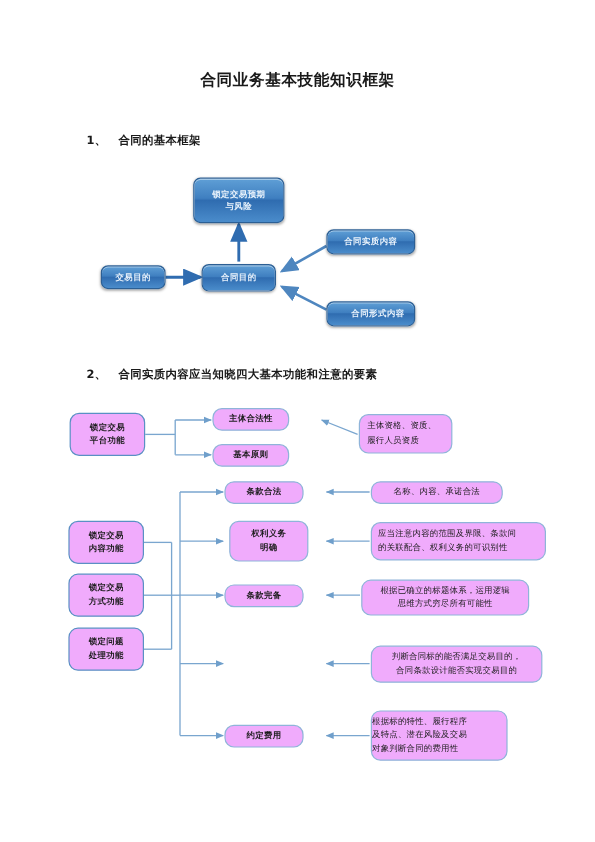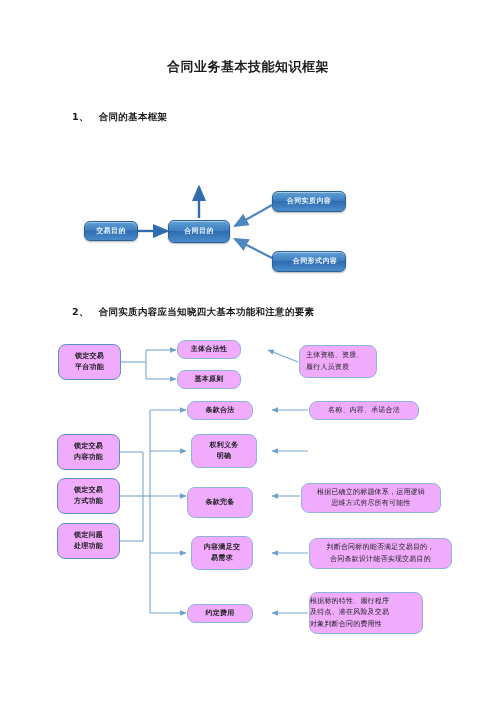--- a/index.html
+++ b/index.html
@@ -99,20 +99,24 @@
   </svg>
 
   <div class="gbox" style="left:84px;top:221px;width:54px;height:20px;">
     <span>交易目的</span>
   </div>
 
   <div class="gbox" style="left:168px;top:220px;width:62px;height:23px;">
     <span>合同目的</span>
   </div>
 
+  <div class="gbox" style="left:161px;top:148px;width:76px;height:38px;flex-direction:column;">
+    <span>锁定交易预期</span>
+    <span>与风险</span>
+  </div>
 
   <div class="gbox" style="left:272px;top:191px;width:74px;height:21px;">
     <span>合同实质内容</span>
   </div>
 
   <div class="gbox" style="left:272px;top:251px;width:74px;height:21px;padding-left:12px;">
     <span>合同形式内容</span>
   </div>
 
   <div class="sec-head sec2">
@@ -185,37 +189,37 @@
 
   <div class="lbox" style="left:187px;top:401px;width:66px;height:19px;">
     <span>条款合法</span>
   </div>
 
   <div class="lbox" style="left:191px;top:434px;width:66px;height:34px;flex-direction:column;">
     <span>权利义务</span>
     <span>明确</span>
   </div>
 
-  <div class="lbox" style="left:187px;top:487px;width:66px;height:31px;">
+  <div class="lbox" style="left:187px;top:487px;width:66px;height:19px;">
     <span>条款完备</span>
   </div>
 
-  <div class="lbox" style="left:191px;top:536px;width:62px;height:34px;flex-direction:column;">
-    <span>内容满足交</span>
-    <span>易需求</span>
-  </div>
 
   <div class="lbox" style="left:187px;top:604px;width:66px;height:19px;">
     <span>约定费用</span>
   </div>
 
   <div class="lbox note" style="left:309px;top:401px;width:110px;height:19px;">
     <span>名称、内容、承诺合法</span>
   </div>
 
+  <div class="lbox note" style="left:309px;top:435px;width:146px;height:32px;flex-direction:column;align-items:flex-start;padding-left:5px;">
+    <span>应当注意内容的范围及界限、条款间</span>
+    <span>的关联配合、权利义务的可识别性</span>
+  </div>
 
   <div class="lbox note" style="left:301px;top:483px;width:140px;height:30px;flex-direction:column;align-items:center;">
     <span>根据已确立的标题体系，运用逻辑</span>
     <span>思维方式穷尽所有可能性</span>
   </div>
 
   <div class="lbox note" style="left:309px;top:538px;width:143px;height:31px;flex-direction:column;align-items:center;">
     <span>判断合同标的能否满足交易目的，</span>
     <span>合同条款设计能否实现交易目的</span>
   </div>

